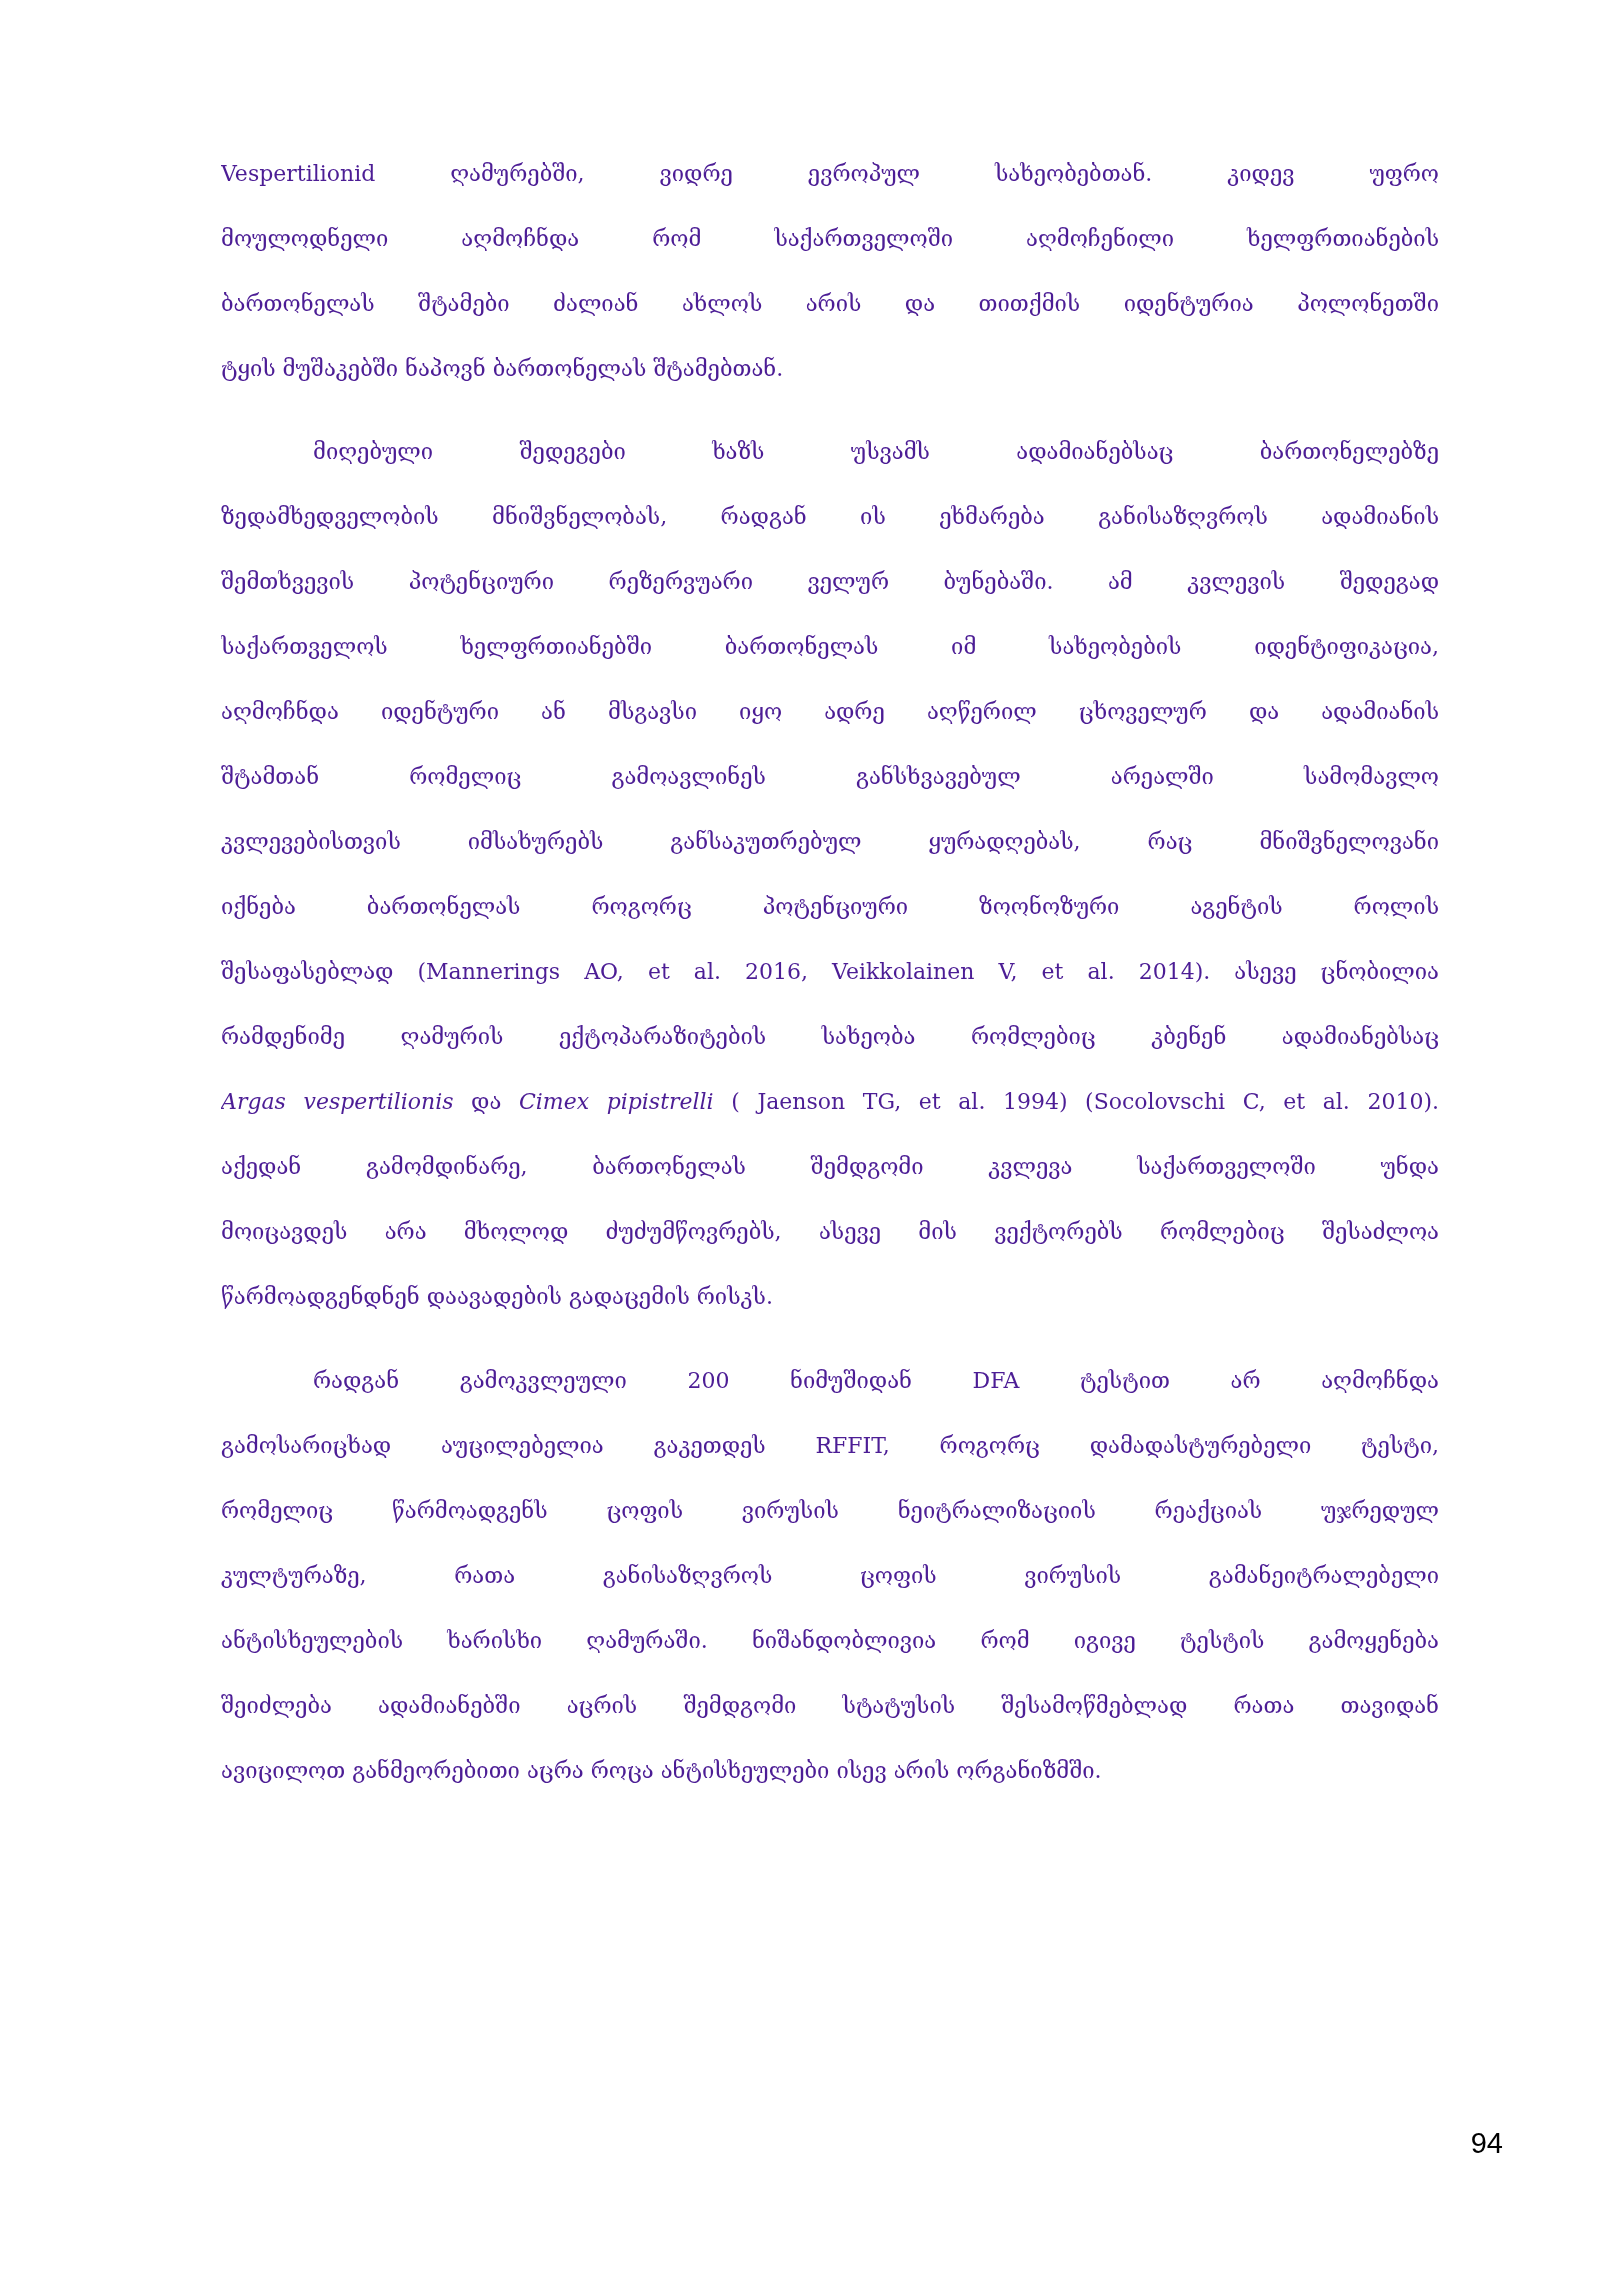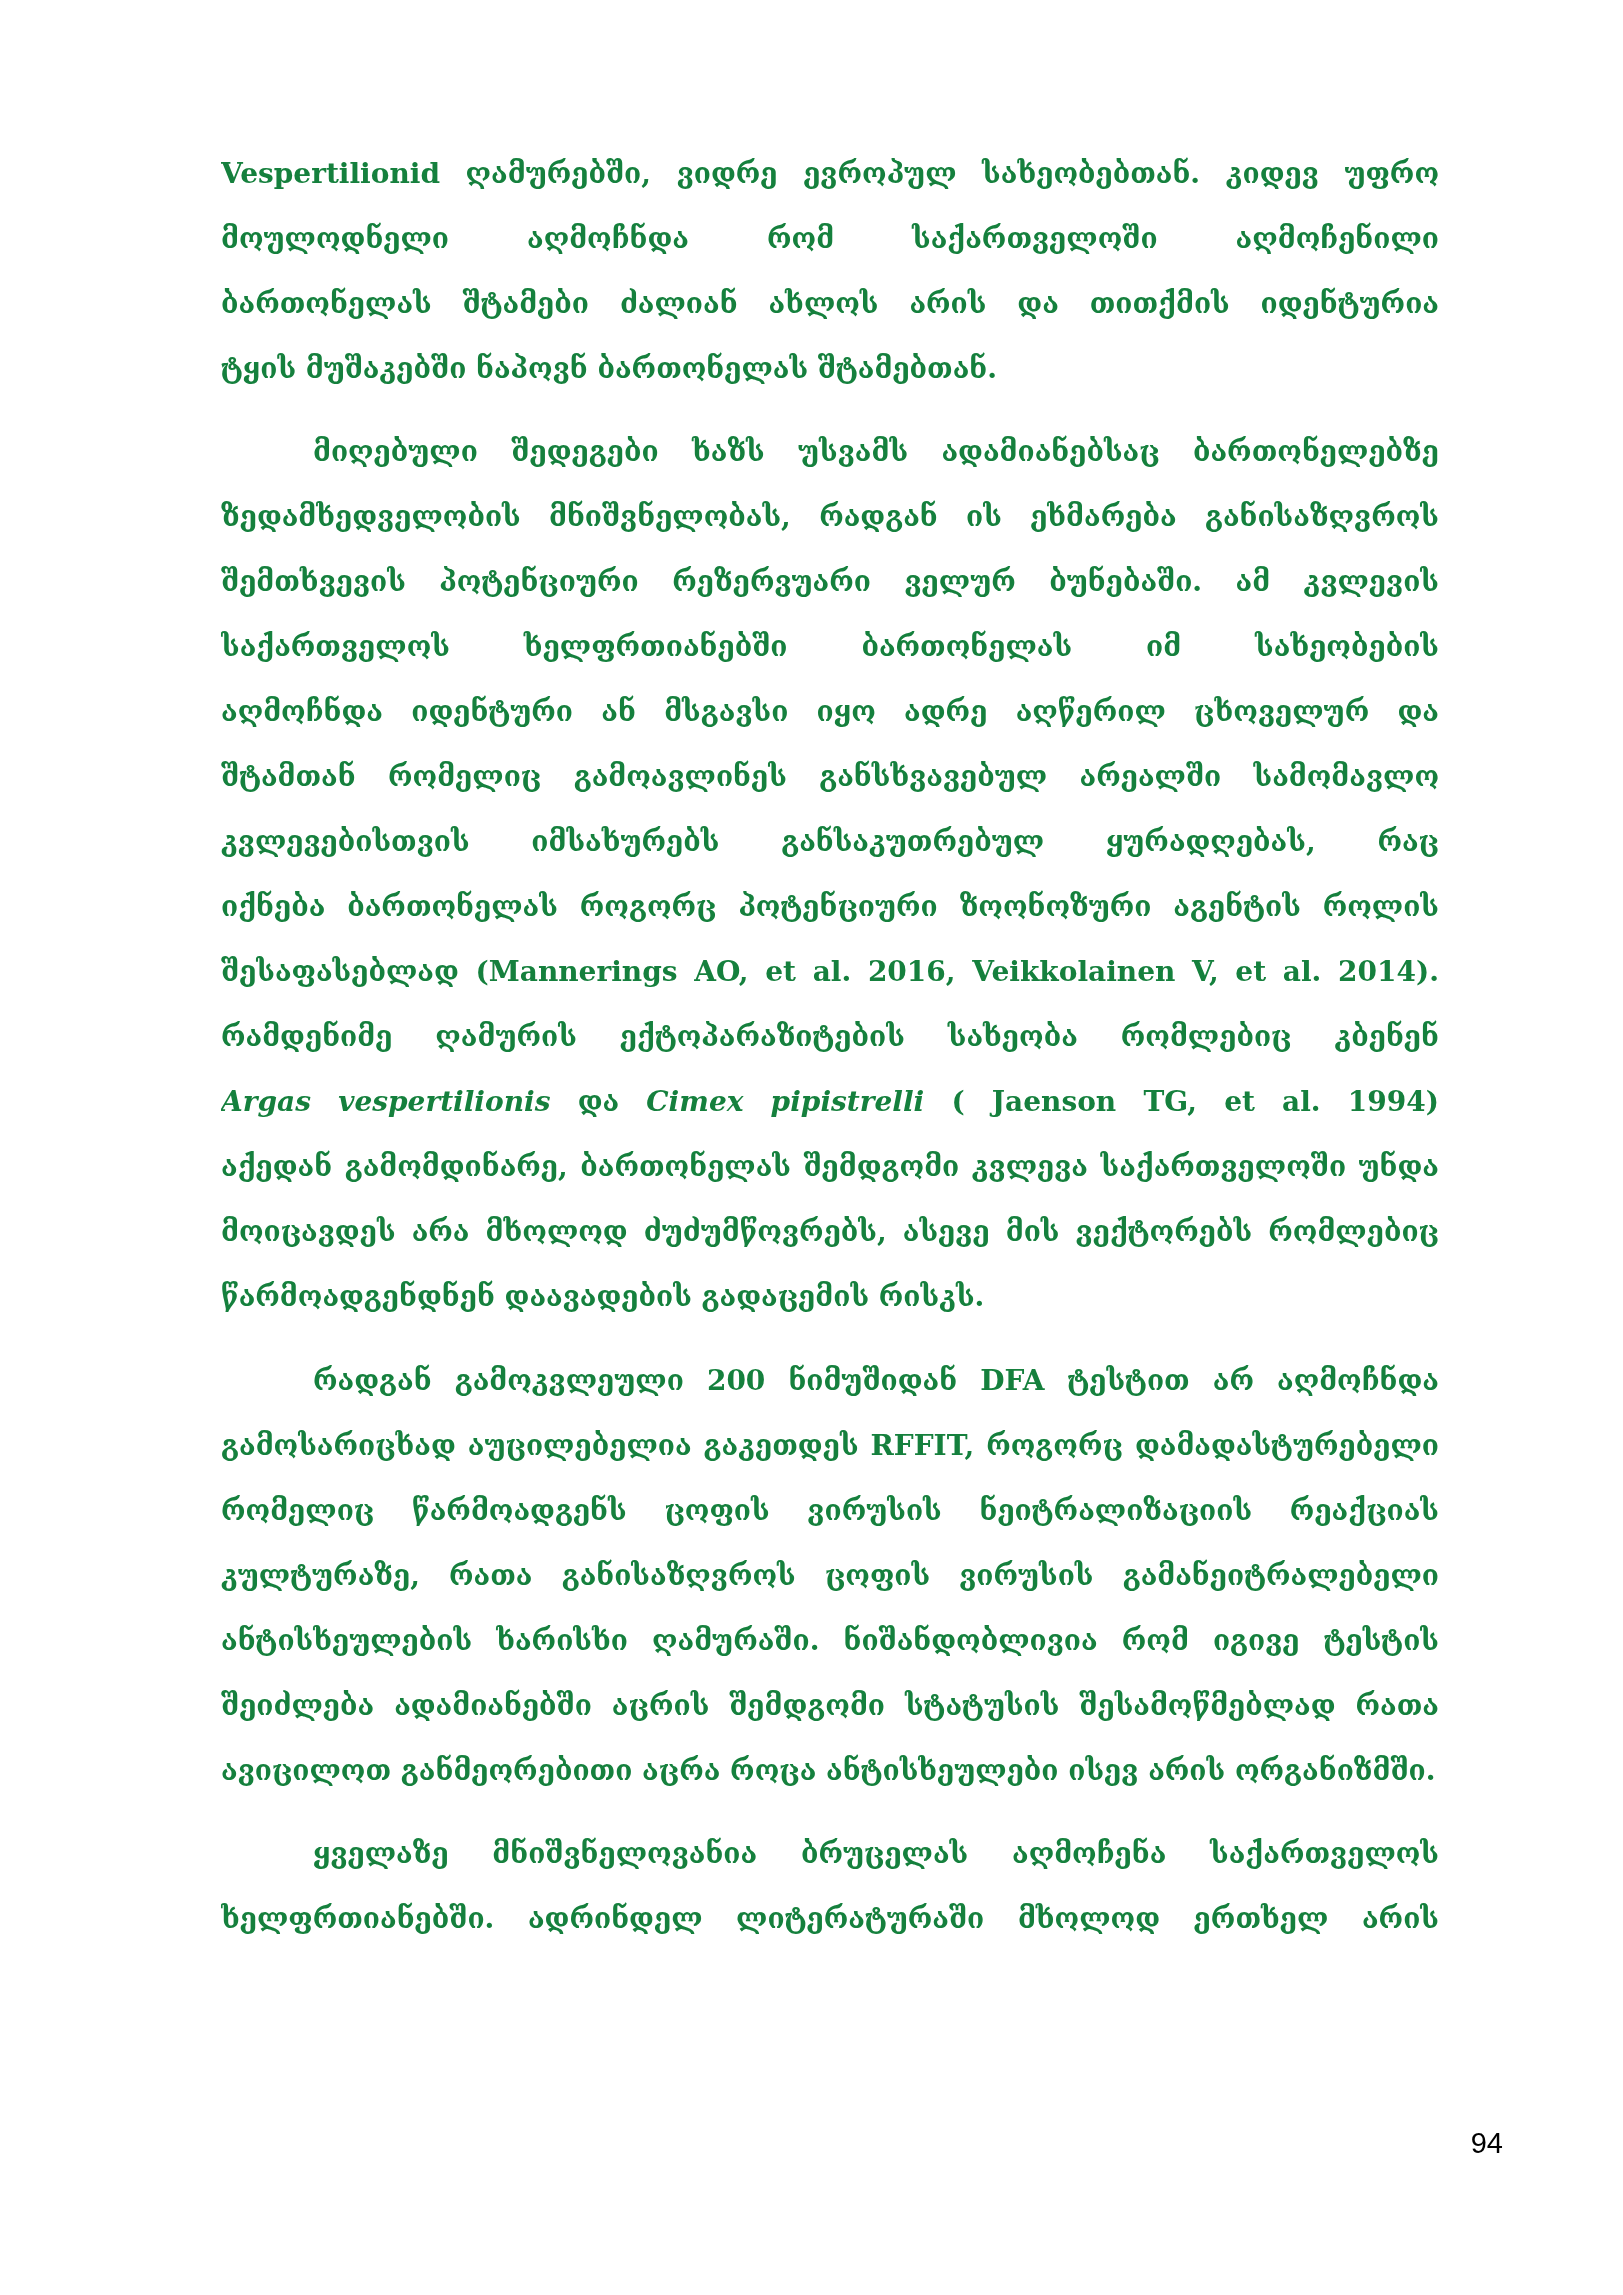--- a/index.html
+++ b/index.html
@@ -17,23 +17,22 @@
     font-family: "DejaVu Serif", "DejaVu Sans", serif;
   }
   .content {
     position: absolute;
     left: 221px;
     top: 141px;
     width: 1218px;
   }
   .para {
     margin: 0 0 18.3px 0;
-    font-size: 28px;
-    color: #15803d;
-    font-weight: bold;
+    font-size: 22px;
+    color: #4c1d95;
   }
   .line {
     height: 65px;
     line-height: 65px;
     text-align: justify;
     overflow: hidden;
     white-space: normal;
   }
   
   .line.j::after {
@@ -87,20 +86,16 @@
       </div>
       <div class="para">
         <div class="line j ind"><span class="">რადგან გამოკვლეული 200 ნიმუშიდან DFA ტესტით არ აღმოჩნდა</span></div>
         <div class="line j"><span class="">გამოსარიცხად აუცილებელია გაკეთდეს RFFIT, როგორც დამადასტურებელი ტესტი,</span></div>
         <div class="line j"><span class="">რომელიც წარმოადგენს ცოფის ვირუსის ნეიტრალიზაციის რეაქციას უჯრედულ</span></div>
         <div class="line j"><span class="">კულტურაზე, რათა განისაზღვროს ცოფის ვირუსის გამანეიტრალებელი</span></div>
         <div class="line j"><span class="">ანტისხეულების ხარისხი ღამურაში. ნიშანდობლივია რომ იგივე ტესტის გამოყენება</span></div>
         <div class="line j"><span class="">შეიძლება ადამიანებში აცრის შემდგომი სტატუსის შესამოწმებლად რათა თავიდან</span></div>
         <div class="line"><span class="">ავიცილოთ განმეორებითი აცრა როცა ანტისხეულები ისევ არის ორგანიზმში.</span></div>
       </div>
-      <div class="para">
-        <div class="line j ind"><span class="">ყველაზე მნიშვნელოვანია ბრუცელას აღმოჩენა საქართველოს</span></div>
-        <div class="line j"><span class="">ხელფრთიანებში. ადრინდელ ლიტერატურაში მხოლოდ  ერთხელ არის ნახსენები</span></div>
-      </div>
     </div>
   <div class="page-number">94</div>
 </div>
 
 
 </body></html>

